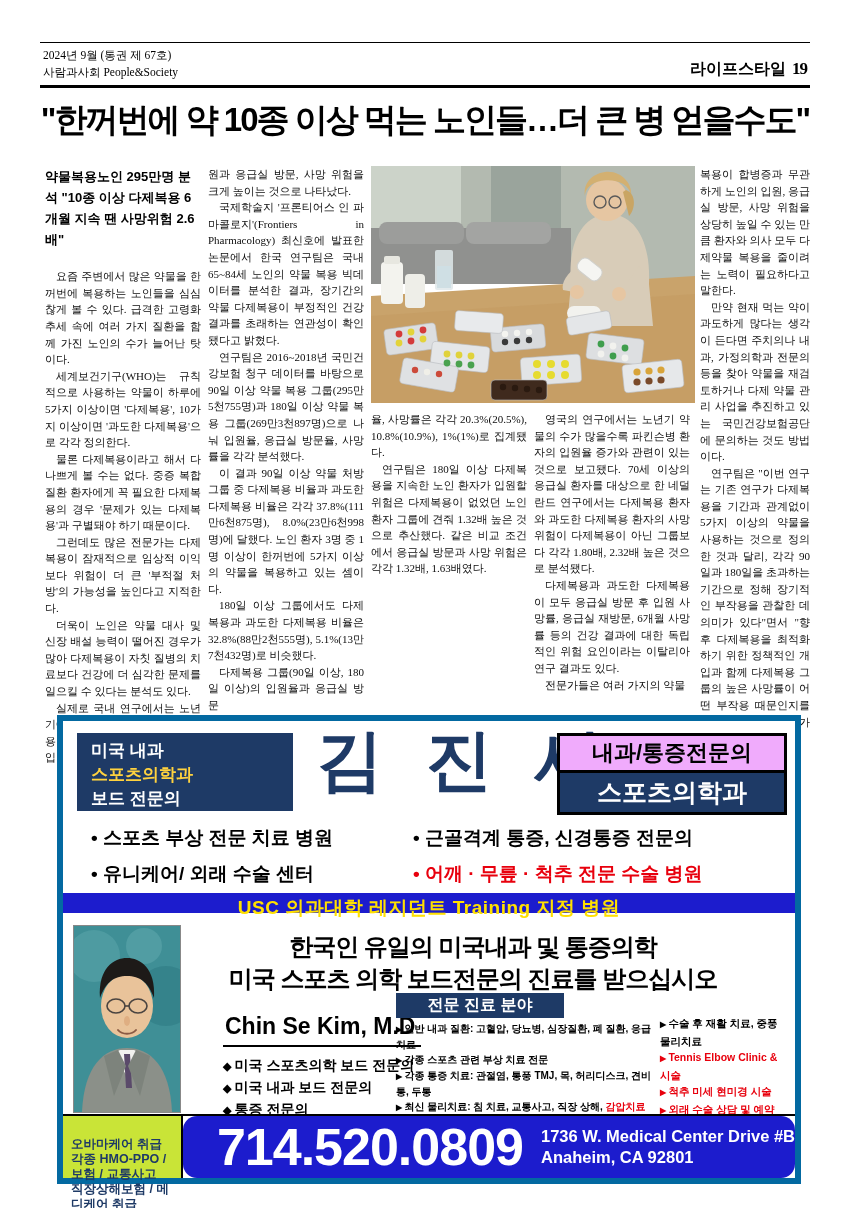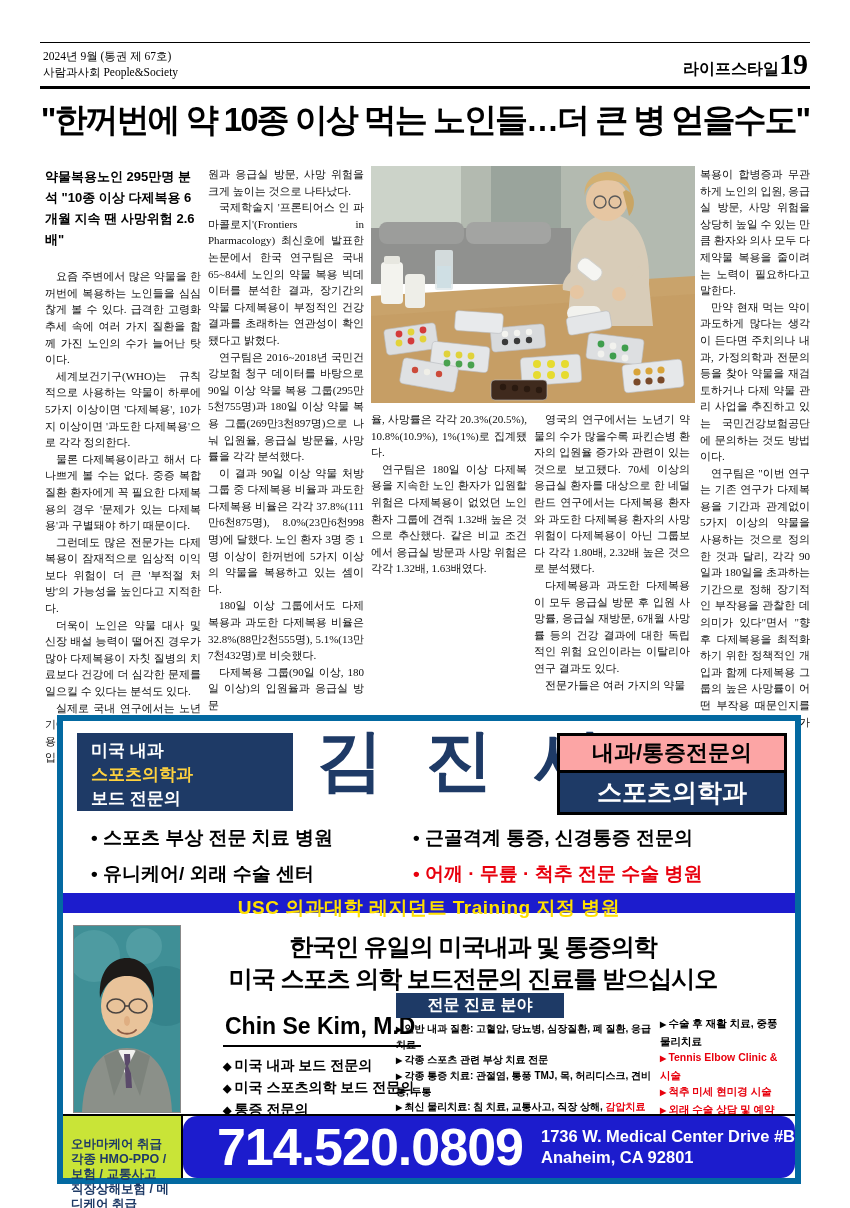--- a/index.html
+++ b/index.html
@@ -4,21 +4,21 @@
 <style>
   html,body{margin:0;padding:0;background:#e8e8e8;}
   .page{position:relative;width:850px;height:1208px;background:#ffffff;margin:0 auto;
         font-family:"Liberation Sans",sans-serif;color:#111;overflow:hidden;}
 
   
   .masthead{position:absolute;left:40px;top:42px;width:770px;border-top:1.5px solid #000;border-bottom:3px solid #000;}
   .masthead-row{display:flex;justify-content:space-between;align-items:flex-end;padding:4px 3px 5px 3px;}
   .mast-left{font-family:"Liberation Serif",serif;font-size:11.5px;line-height:1.45;color:#000;}
   .mast-right{font-family:"Liberation Serif",serif;font-size:16px;font-weight:700;color:#000;white-space:nowrap;}
-  .mast-right .pageno{font-size:30px;font-weight:700;letter-spacing:-1px;}
+  .mast-right .pageno{font-size:17px;font-weight:700;margin-left:6px;letter-spacing:-1px;}
 
   
   .headline{position:absolute;left:0;top:98px;width:850px;text-align:center;
             font-weight:900;font-size:33px;letter-spacing:-2px;color:#000;white-space:nowrap;}
 
   
   .col{position:absolute;top:166px;width:156px;font-family:"Liberation Serif",serif;
        font-size:11px;line-height:16.6px;text-align:justify;color:#0d0d0d;}
   .col p{margin:0;text-indent:11px;}
   .col p.cont{text-indent:0;}
@@ -33,21 +33,21 @@
   .article-photo{position:absolute;left:371px;top:166px;width:324px;height:237px;display:block;}
 
   
   .ad{position:absolute;left:57px;top:715px;width:732px;height:457px;border:6px solid #0369a1;background:#fff;}
   .ad-board{position:absolute;left:14px;top:12px;width:216px;height:78px;background:#1e3a66;
             color:#fff;font-weight:800;font-size:17px;line-height:1.4;padding:6px 0 0 14px;box-sizing:border-box;}
   .ad-board .yl{color:#ffd23e;}
   .ad-name{position:absolute;left:232px;top:-6px;width:340px;text-align:center;
            font-size:67px;font-weight:900;color:#1e3a66;letter-spacing:12px;white-space:nowrap;}
   .ad-tags{position:absolute;right:8px;top:12px;width:230px;}
-  .tag1{border:3px solid #000;background:#fca5a5;color:#000;font-weight:900;font-size:22px;text-align:center;padding:2px 0;}
+  .tag1{border:3px solid #000;background:#f0abfc;color:#000;font-weight:900;font-size:22px;text-align:center;padding:2px 0;}
   .tag2{border:3px solid #000;border-top:none;background:#1e3a66;color:#fff;font-weight:900;font-size:25px;text-align:center;padding:3px 0;}
 
   .ad-bullets{position:absolute;top:100px;left:0;width:732px;font-weight:800;font-size:19px;color:#000;}
   .ad-bullets .b{position:absolute;white-space:nowrap;}
   .ad-bullets .b::before{content:"\2022\00a0";}
   .b1{left:28px;top:4px;}
   .b2{left:28px;top:40px;text-align:right;}
   .b3{left:350px;top:4px;}
   .b4{left:350px;top:40px;color:#e8000d;}
 
@@ -274,22 +274,22 @@
     </svg>
 
     <div class="slogan">
       <div>한국인 유일의 미국내과 및 통증의학</div>
       <div>미국 스포츠 의학 보드전문의 진료를 받으십시오</div>
     </div>
 
     <div class="kim-en">Chin Se Kim, M.D</div>
 
     <div class="credentials">
+      <div>미국 스포츠의학 보드 전문의</div>
       <div>미국 내과 보드 전문의</div>
-      <div>미국 스포츠의학 보드 전문의</div>
       <div>통증 전문의</div>
     </div>
 
     <div class="spec-head">전문 진료 분야</div>
     <div class="spec-list">
       <div><span>일반 내과 질환: 고혈압, 당뇨병, 심장질환, 폐 질환, 응급치료</span></div>
       <div><span>각종 스포츠 관련 부상 치료 전문</span></div>
       <div><span>각종 통증 치료: 관절염, 통풍 TMJ, 목, 허리디스크, 견비통, 두통</span></div>
       <div><span>최신 물리치료: 침 치료, 교통사고, 직장 상해, </span><span class="red">감압치료</span></div>
       <div><span>종합 진단 검사: 초음파, 심전도, ECHO, 폐 기능 검사, Treadmill, Holter</span></div>

